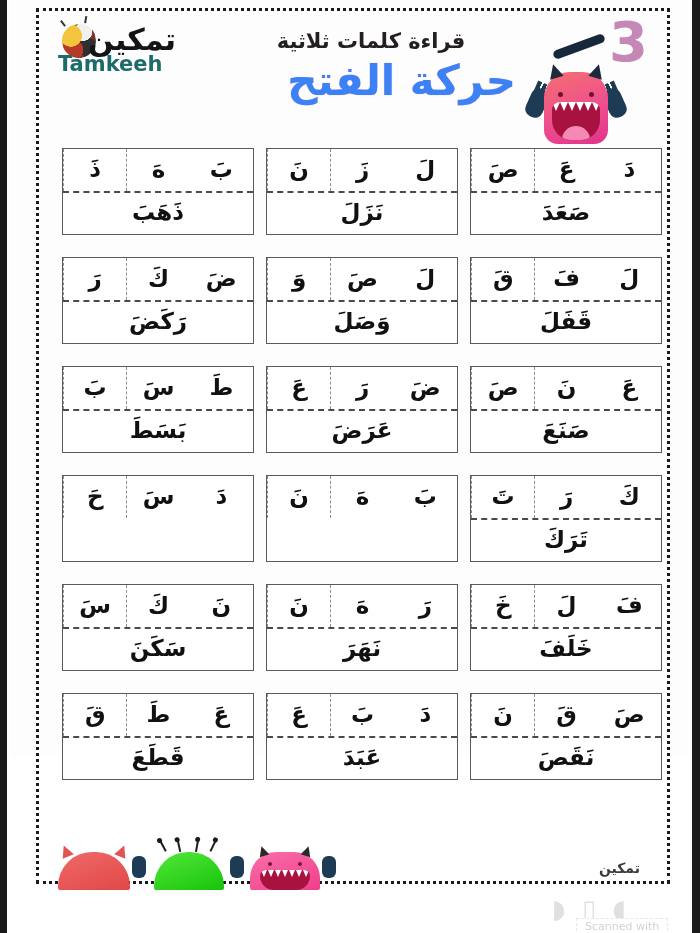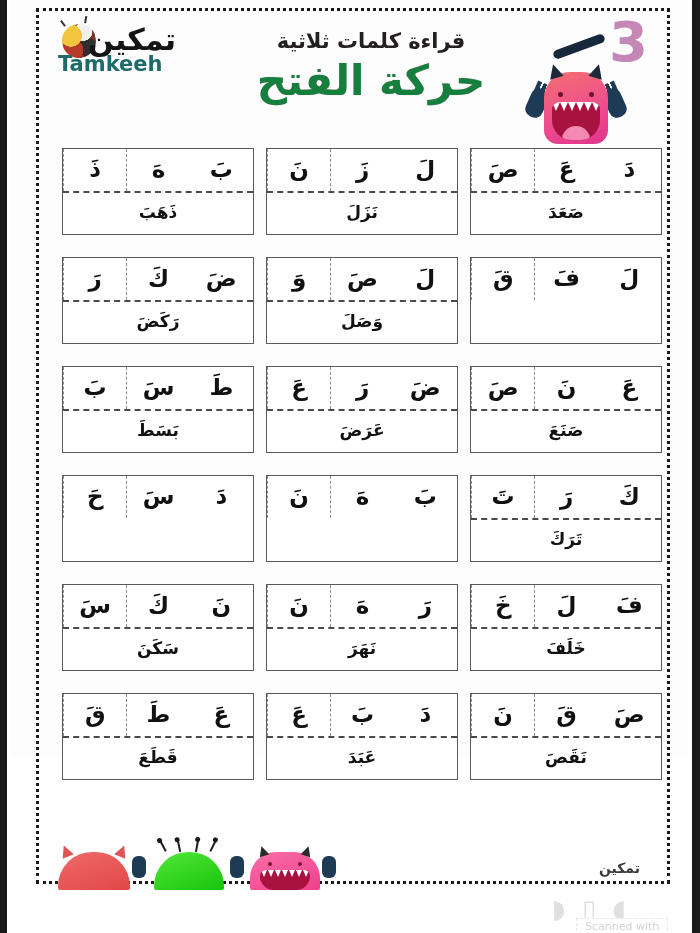--- a/index.html
+++ b/index.html
@@ -133,25 +133,26 @@
   }
   .title-sub {
     font-size: 21px;
     color: #231f20;
     font-weight: 600;
     line-height: 30px;
     letter-spacing: -0.5px;
   }
   .title-main {
     font-size: 42px;
-    color: #15803d;
+    color: #3b82f6;
     font-weight: bold;
     line-height: 54px;
     margin-top: -2px;
     text-shadow: 0 0 1px rgba(214,21,127,.4);
+    text-align: right;
   }
 
   
   .num-3 {
     position: absolute;
     right: 22px;
     top: 6px;
     font-size: 56px;
     font-weight: bold;
     color: #c487b6;
@@ -297,21 +298,21 @@
     line-height: 1;
     padding-bottom: 2px;
   }
   .cell:last-child { border-left: none; }
   .word {
     height: 38px;
     border-top: 2px dashed #4a4a4a;
     display: flex;
     align-items: center;
     justify-content: center;
-    font-size: 17px;
+    font-size: 23px;
     color: #111111;
     font-weight: bold;
     direction: rtl;
     line-height: 1;
     padding-bottom: 3px;
   }
 
   
   .footer-label {
     position: absolute;
@@ -550,20 +551,21 @@
           <div class="cell">لَ</div>
         </div>
         <div class="word">وَصَلَ</div>
       </div>
       <div class="wordbox">
         <div class="letters">
           <div class="cell">قَ</div>
           <div class="cell">فَ</div>
           <div class="cell">لَ</div>
         </div>
+        <div class="word">قَفَلَ</div>
       </div>
     </div>
 
     <div class="row">
       <div class="wordbox">
         <div class="letters">
           <div class="cell">بَ</div>
           <div class="cell">سَ</div>
           <div class="cell">طَ</div>
         </div>

